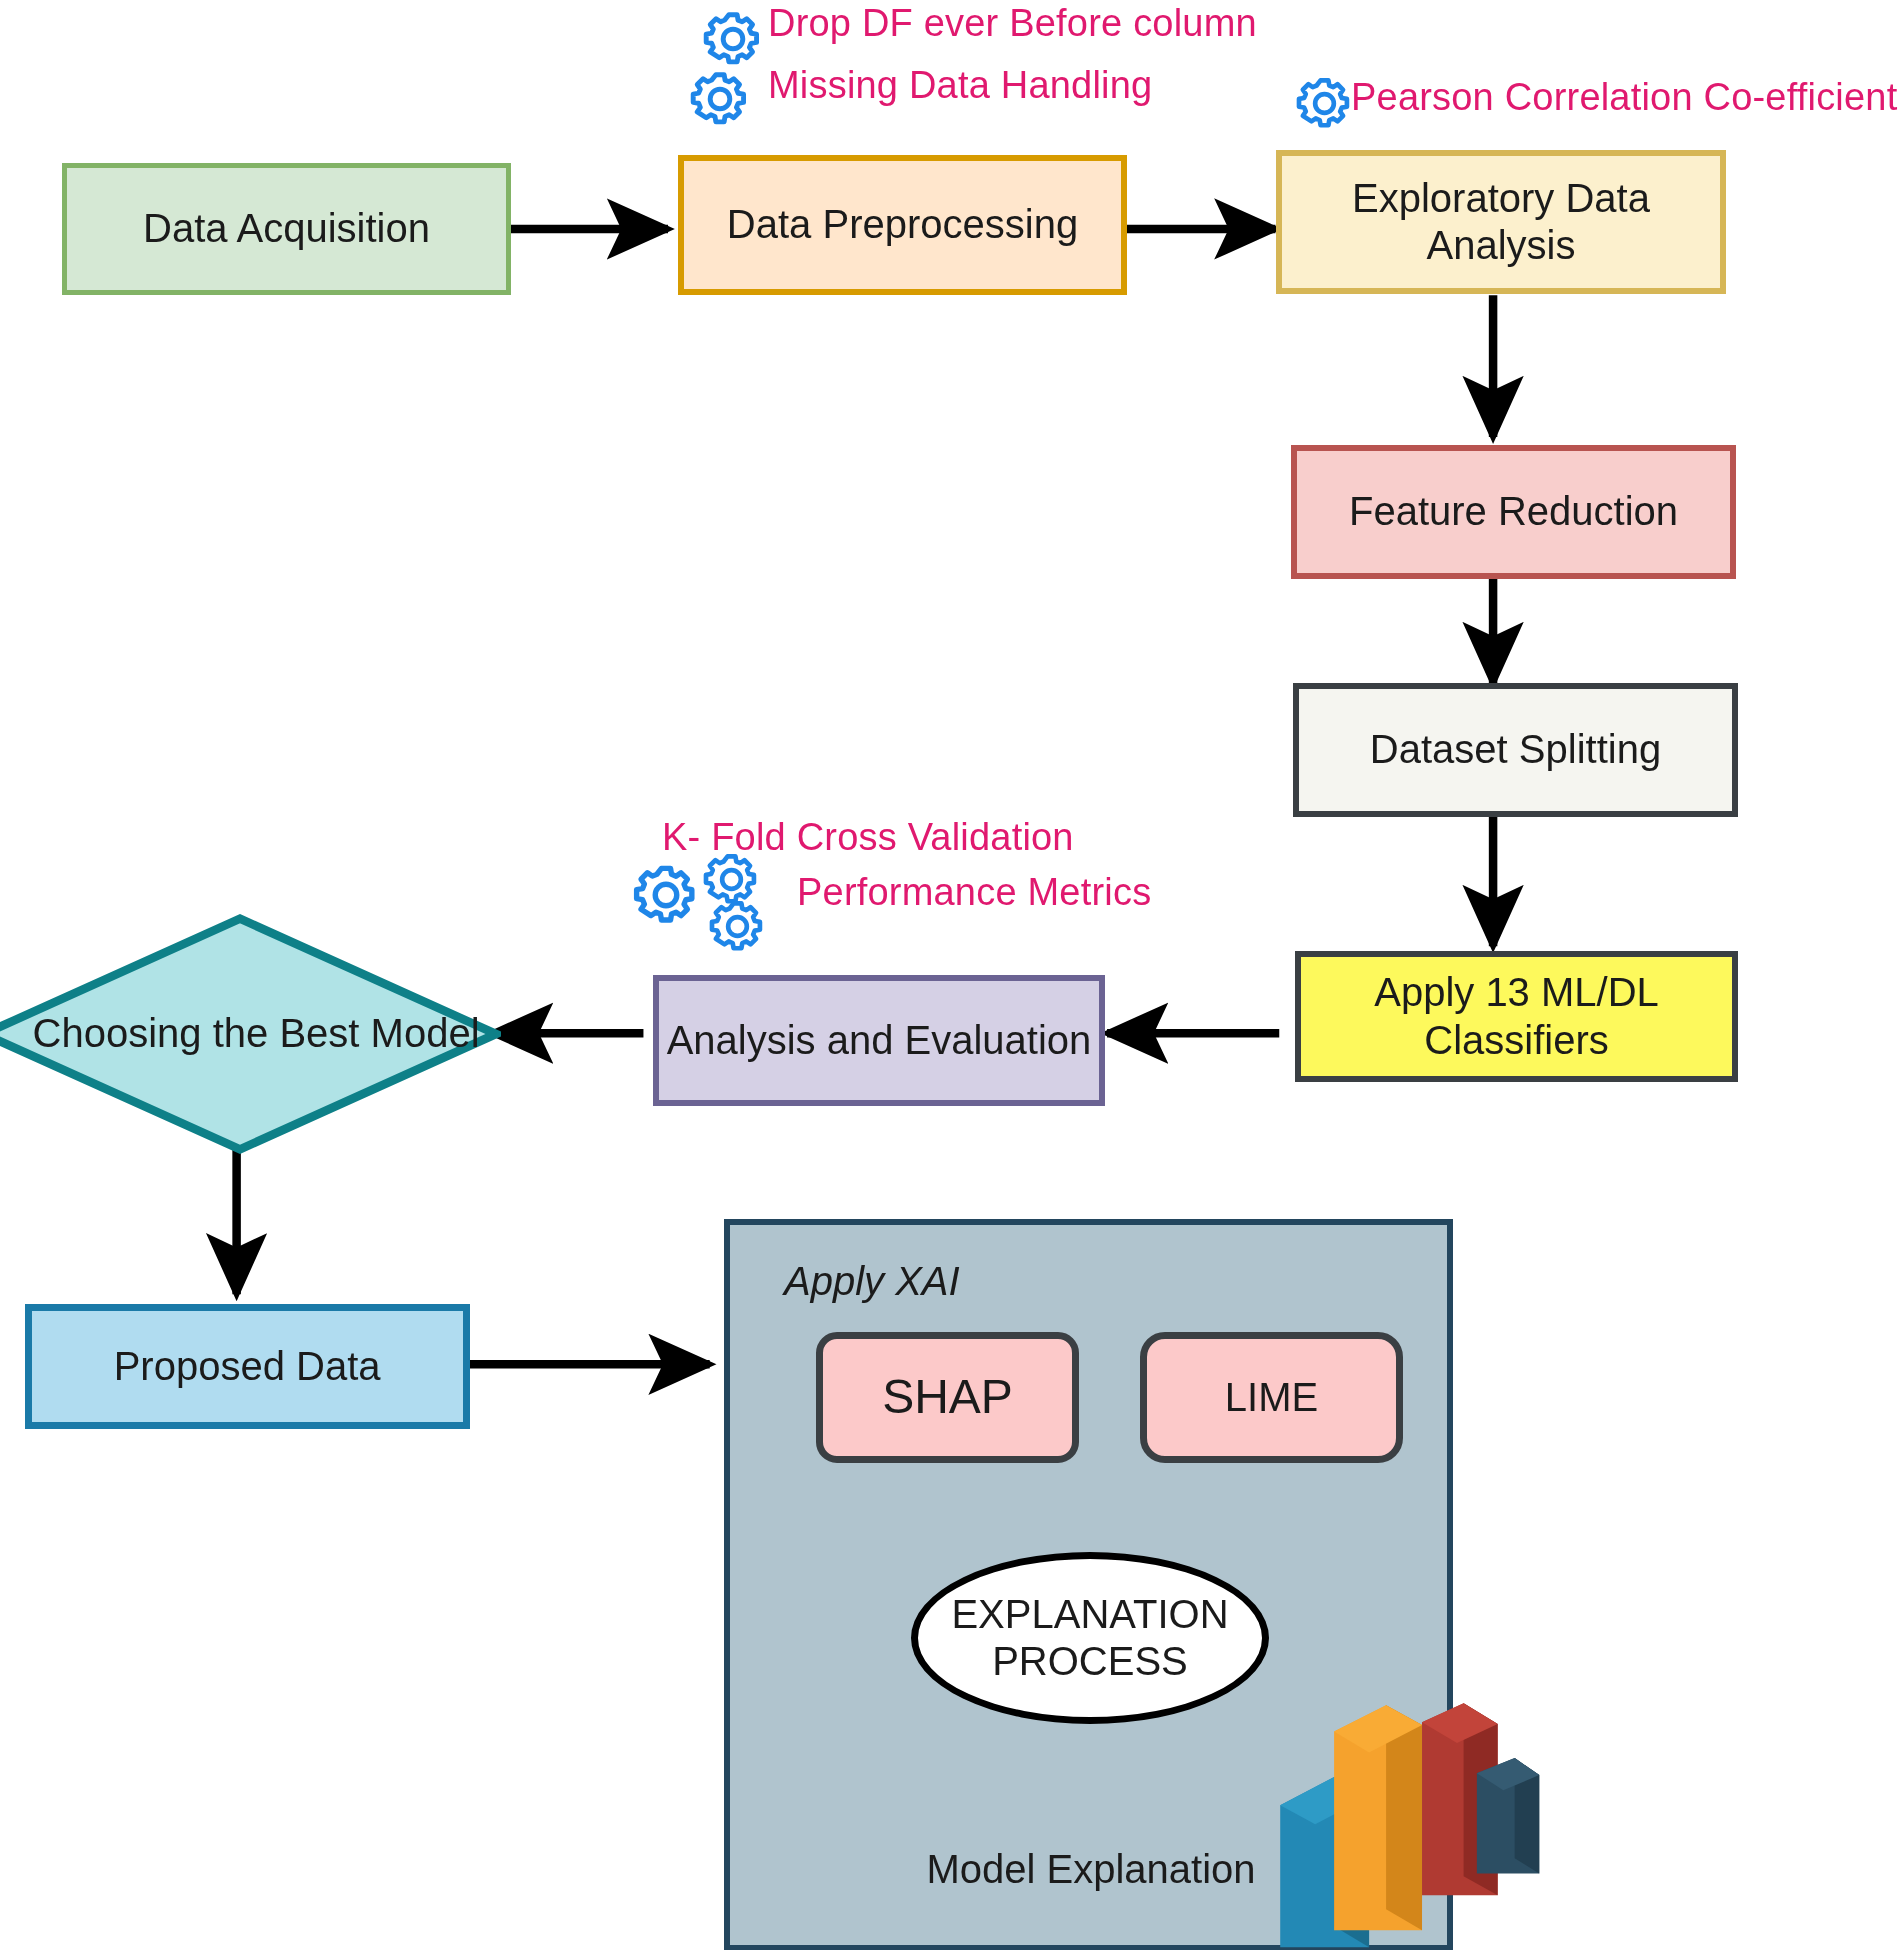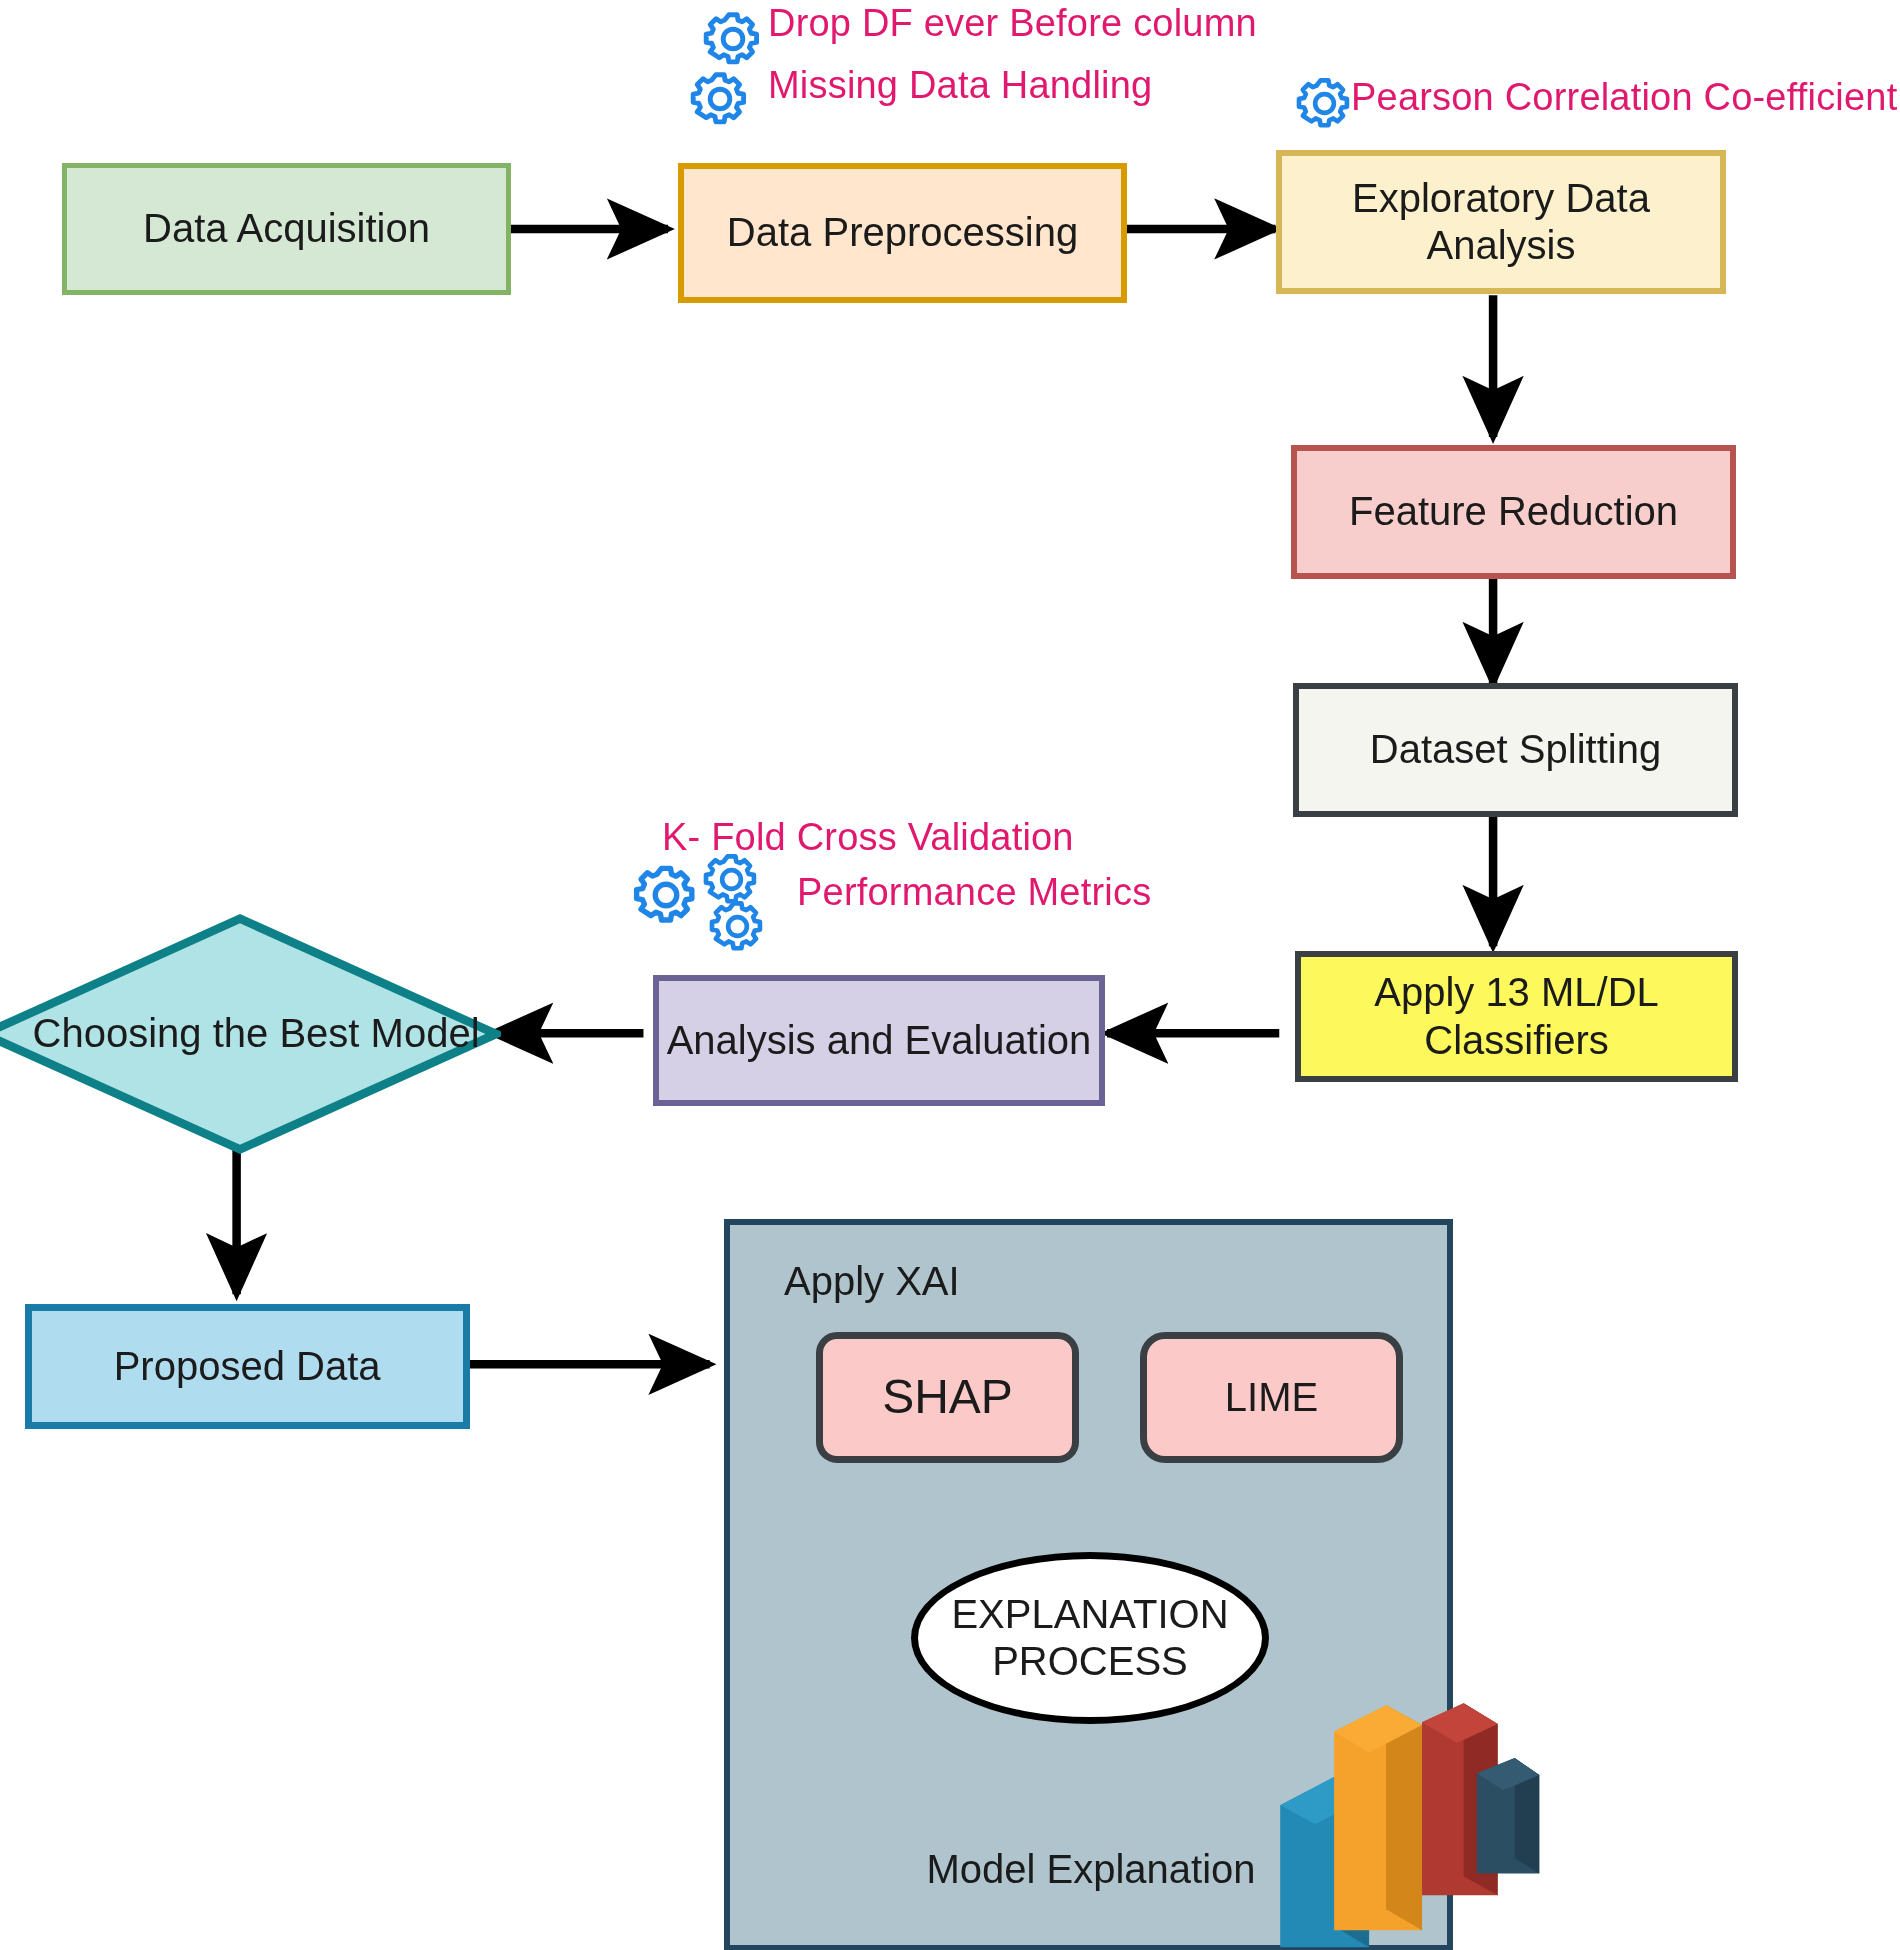--- a/index.html
+++ b/index.html
@@ -6,21 +6,21 @@
   body{
     font-family:"Liberation Sans","DejaVu Sans",sans-serif;
     width:1900px;height:1950px;position:relative;overflow:hidden;
   }
   #canvas{position:absolute;left:0;top:0;width:1876px;height:1950px;}
   .node{position:absolute;box-sizing:border-box;display:flex;align-items:center;justify-content:center;text-align:center;color:#1b1b1b;line-height:1.18;}
   .ann{position:absolute;color:#e0196f;font-size:38px;white-space:nowrap;letter-spacing:0.2px;}
   .gear{position:absolute;}
   svg.edges{position:absolute;left:0;top:0;width:1900px;height:1950px;pointer-events:none;}
   .diamond-label{position:absolute;font-size:40px;color:#1b1b1b;white-space:nowrap;}
-  .xai-title{position:absolute;font-size:40px;color:#1b1b1b;}
+  .xai-title{position:absolute;font-size:40px;color:#1b1b1b;font-style:italic;}
   .bar3d{position:absolute;}
 </style>
 </head>
 <body>
 
 <div id="canvas">
 
   <svg class="edges" viewBox="0 0 2008 2061">
     <defs>
       <marker id="ah" markerWidth="10" markerHeight="10" refX="7.2" refY="3.6" orient="auto" markerUnits="strokeWidth">
@@ -94,21 +94,21 @@
       <path d="M12 8.2a3.8 3.8 0 1 0 0 7.6 3.8 3.8 0 0 0 0-7.6z"></path>
       <path d="M10.4 2.6h3.2l.35 2.1 1.6.66 1.75-1.2 2.26 2.26-1.2 1.75.66 1.6 2.1.35v3.2l-2.1.35-.66 1.6 1.2 1.75-2.26 2.26-1.75-1.2-1.6.66-.35 2.1h-3.2l-.35-2.1-1.6-.66-1.75 1.2L3.19 17l1.2-1.75-.66-1.6-2.1-.35v-3.2l2.1-.35.66-1.6L3.19 6.4l2.26-2.26 1.75 1.2 1.6-.66z"></path>
     </svg>
   </div>
   <div class="ann" style="left:797px;top:871px;">Performance Metrics</div>
 
   <div class="node" style="left:62px;top:163px;width:449px;height:132px;background:#d5e8d4;border:5.7px solid #82b366;font-size:40px;">
     <span>Data Acquisition</span>
   </div>
 
-  <div class="node" style="left:678px;top:163px;width:449px;height:140px;background:#ffe6cc;border:6.6px solid #d79b00;font-size:40px;">
+  <div class="node" style="left:678px;top:155px;width:449px;height:140px;background:#ffe6cc;border:6.6px solid #d79b00;font-size:40px;">
     <span>Data Preprocessing</span>
   </div>
 
   <div class="node" style="left:1276px;top:150px;width:450px;height:144px;background:#fcf0cd;border:6.6px solid #d6b656;font-size:40px;">
     <span>Exploratory Data Analysis</span>
   </div>
 
   <div class="node" style="left:1291px;top:445px;width:445px;height:134px;background:#f8cecc;border:6.6px solid #b85450;font-size:40px;">
     <span>Feature Reduction</span>
   </div>

